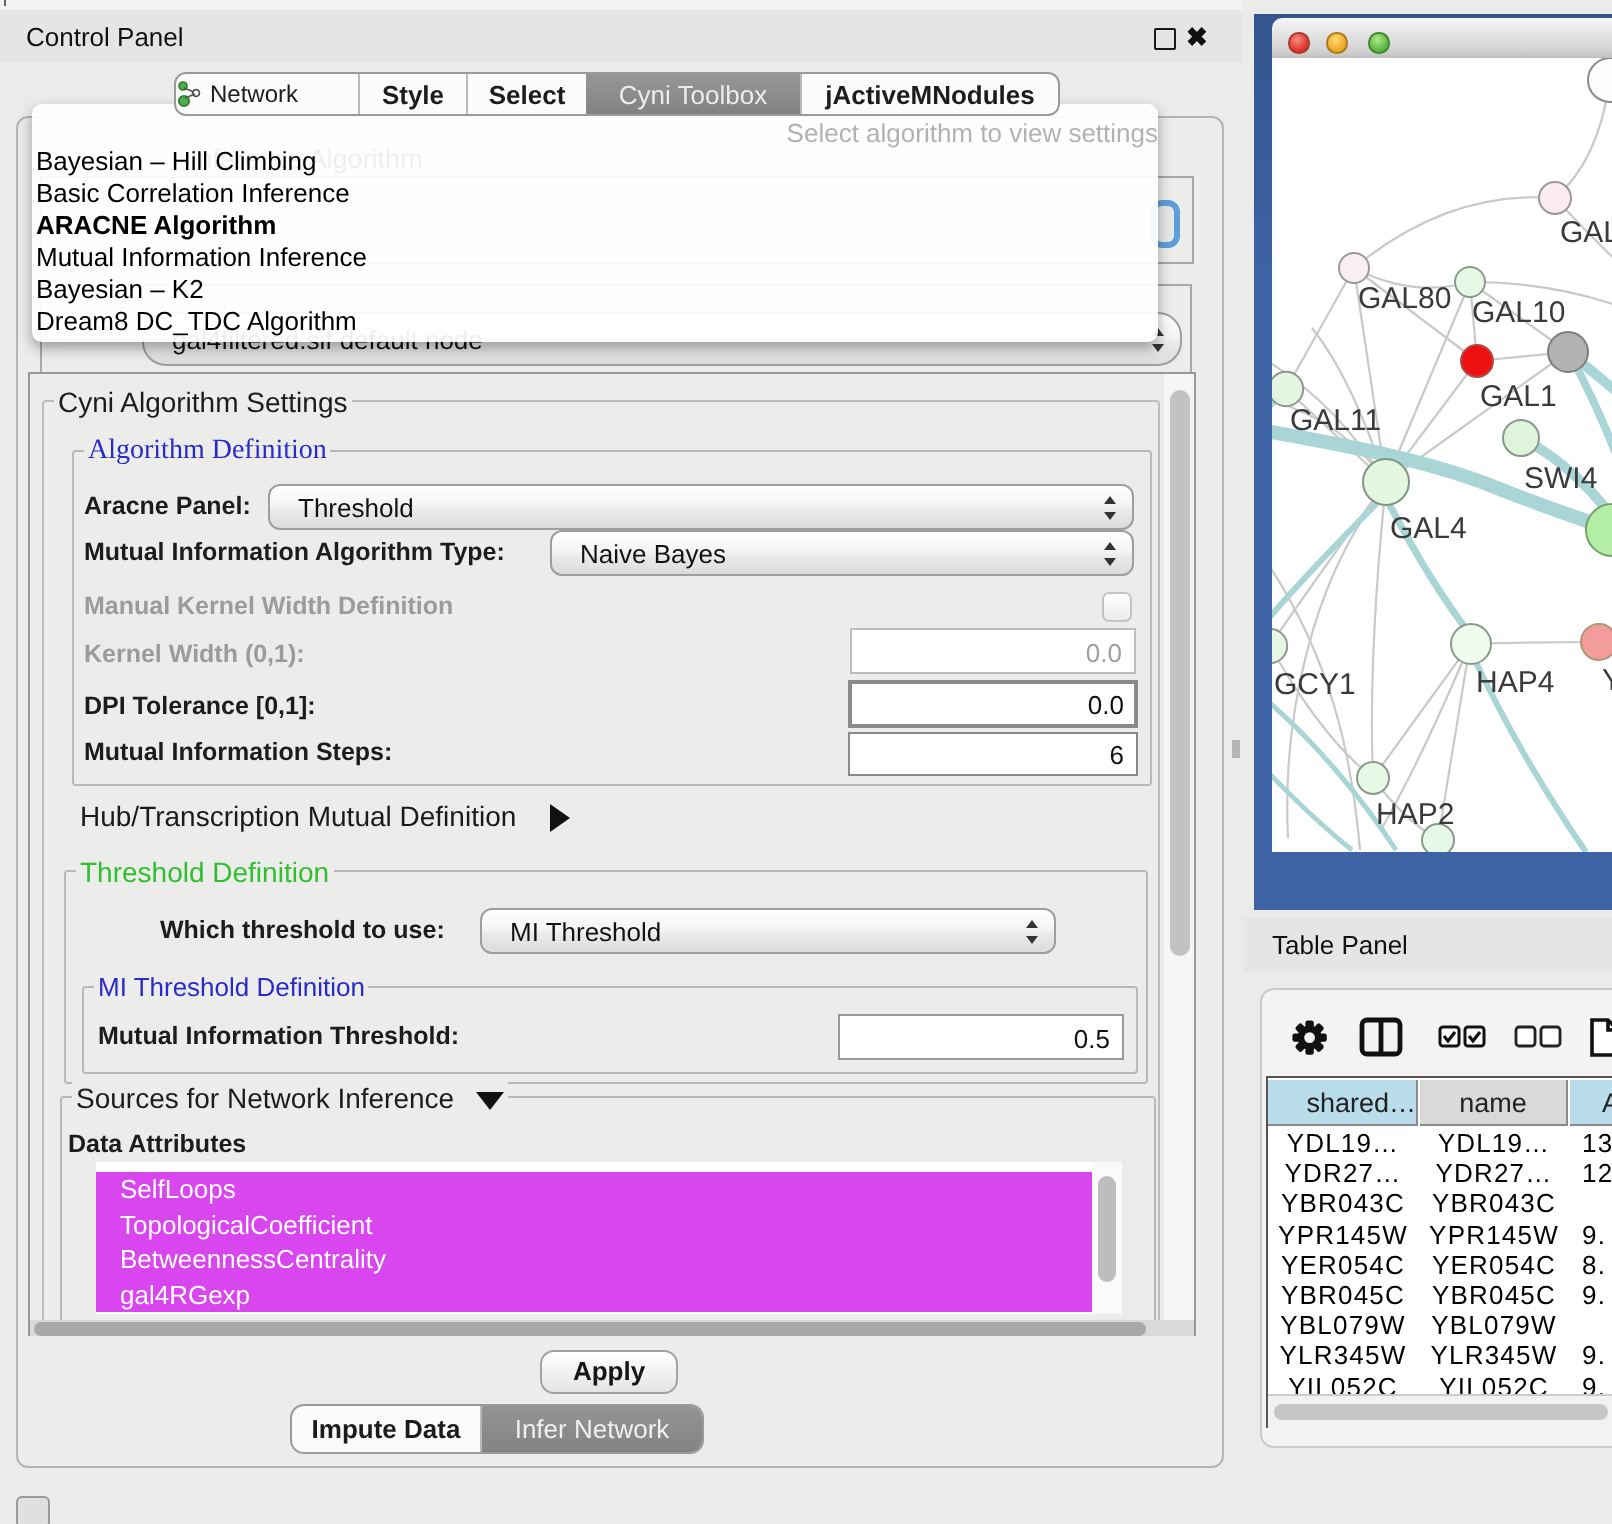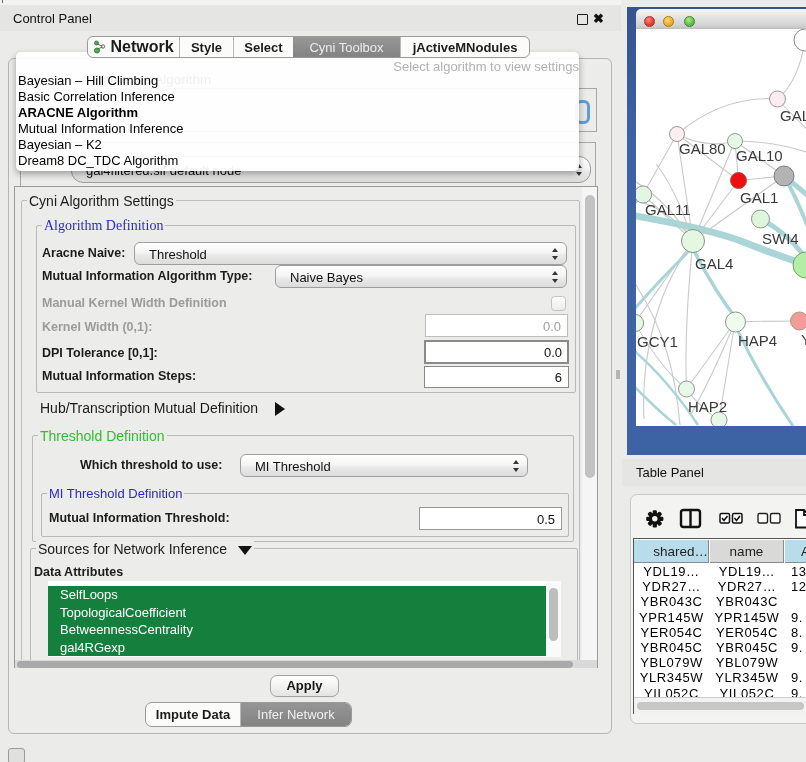--- a/index.html
+++ b/index.html
@@ -26,21 +26,21 @@
 <div class="ab" style="left:0;top:0;width:621px;height:5px;background:#f3f3f2;"></div>
 <div class="ab" style="left:2px;top:0;width:1px;height:3px;background:#666;"></div>
 <div class="ab" style="left:0;top:5px;width:621px;height:26px;background:#e5e5e3;"></div>
 <div class="ab" style="left:13px;top:11px;font-size:13px;color:#111;">Control Panel</div>
 <div class="ab" style="left:577px;top:14px;width:9px;height:9px;border:1.6px solid #1a1a1a;border-radius:1px;"></div>
 <div class="ab" style="left:593px;top:11px;font-size:13px;font-weight:bold;color:#111;">✖</div>
 
 <div class="ab" style="left:8px;top:58px;width:604px;height:676px;border:1px solid #b5b5b3;border-radius:6px;background:#ececeb;box-sizing:border-box;"></div>
 
 <div class="ab" style="left:87px;top:36px;height:22px;box-sizing:border-box;display:flex;border:1px solid #9a9a9a;border-radius:6px;overflow:hidden;background:#fbfbfa;z-index:7;">
- <div style="width:91px;display:flex;align-items:center;justify-content:center;font-size:16px;font-weight:bold;color:#1c1c1c;border-right:1px solid #b9b9b9;">
+ <div style="width:91px;display:flex;align-items:center;font-size:12px;font-weight:normal;color:#1c1c1c;border-right:1px solid #b9b9b9;">
    <svg width="13" height="14" viewBox="0 0 13 14" style="margin-right:4px">
         <circle cx="3.5" cy="3" r="2" fill="#4cae4c" stroke="#2d7a2d" stroke-width="0.8"></circle>
         <circle cx="4" cy="10.5" r="2.6" fill="#4cae4c" stroke="#2d7a2d" stroke-width="0.8"></circle>
         <circle cx="10" cy="6.5" r="1.7" fill="#fff" stroke="#555" stroke-width="0.9"></circle>
         <line x1="4" y1="4" x2="9" y2="6" stroke="#555" stroke-width="0.9"></line>
         <line x1="4.5" y1="9" x2="9.5" y2="7" stroke="#555" stroke-width="0.9"></line>
       </svg>
    Network</div>
  <div style="width:53px;display:flex;align-items:center;justify-content:center;font-size:13px;font-weight:bold;color:#1c1c1c;border-right:1px solid #b9b9b9;">Style</div>
  <div style="width:59px;display:flex;align-items:center;justify-content:center;font-size:13px;font-weight:bold;color:#1c1c1c;">Select</div>
@@ -66,21 +66,21 @@
 <div class="ab" style="left:16px;top:59px;width:563px;text-align:right;font-size:13px;color:#b2b2b2;z-index:6;">Select algorithm to view settings</div>
 <div class="ab" style="left:18px;top:73px;font-size:13px;color:#000;line-height:16px;z-index:6;white-space:nowrap;">Bayesian – Hill Climbing<br>Basic Correlation Inference<br><b>ARACNE Algorithm</b><br>Mutual Information Inference<br>Bayesian – K2<br>Dream8 DC_TDC Algorithm</div>
 
 <div class="fs" style="left:21px;top:200px;width:557px;height:463px;border-color:#bdbdbd;">
     <span style="color:#1c1c1c;">Cyni Algorithm Settings</span>
   </div>
 
 <div class="fs" style="left:36px;top:225px;width:538px;height:166px;font-family:Liberation Serif, serif;">
     <span style="color:#2a2ac8;">Algorithm Definition</span>
   </div>
-<div class="lbl" style="left:42px;top:246px;">Aracne Naive:</div>
+<div class="lbl" style="left:42px;top:246px;">Aracne Panel:</div>
 <div class="combo" style="left:134px;top:242px;width:431px;height:21px;">
     <span class="ct">Threshold</span>
     <span class="arr"></span>
   </div>
 <div class="lbl" style="left:42px;top:269px;">Mutual Information Algorithm Type:</div>
 <div class="combo" style="left:275px;top:265px;width:290px;height:21px;">
     <span class="ct">Naive Bayes</span>
     <span class="arr"></span>
   </div>
 <div class="lbl dis" style="left:42px;top:296px;">Manual Kernel Width Definition</div>
@@ -107,21 +107,21 @@
     <span style="color:#2a2ac8;font-size:13px;">MI Threshold Definition</span>
   </div>
 <div class="lbl" style="left:49px;top:511px;">Mutual Information Threshold:</div>
 <div class="tf" style="left:419px;top:507px;width:143px;height:23px;border:1px solid #999;line-height:23px;box-sizing:border-box;padding-right:6px;">0.5</div>
 
 <div class="fs" style="left:30px;top:548px;width:546px;height:114px;">
     <span style="color:#1c1c1c;">Sources for Network Inference <span style="display:inline-block;width:0;height:0;border-left:7px solid transparent;border-right:7px solid transparent;border-top:9px solid #111;vertical-align:middle;margin-left:7px;"></span></span>
   </div>
 <div class="lbl" style="left:34px;top:565px;">Data Attributes</div>
 <div class="ab" style="left:48px;top:581px;width:498px;height:76px;background:#fff;"></div>
-<div class="ab" style="left:48px;top:586px;width:498px;height:70px;background:#15803d;color:#fff;font-size:13px;line-height:17.5px;padding-left:12px;box-sizing:border-box;">SelfLoops<br>TopologicalCoefficient<br>BetweennessCentrality<br>gal4RGexp</div>
+<div class="ab" style="left:48px;top:586px;width:498px;height:70px;background:#d946ef;color:#fff;font-size:13px;line-height:17.5px;padding-left:12px;box-sizing:border-box;">SelfLoops<br>TopologicalCoefficient<br>BetweennessCentrality<br>gal4RGexp</div>
 <div class="ab" style="left:546px;top:581px;width:15px;height:76px;background:#fafafa;"></div>
 <div class="ab" style="left:549px;top:588px;width:9px;height:53px;background:#bdbdbd;border-radius:4.5px;"></div>
 
 <div class="ab" style="left:15px;top:660px;width:582px;height:8px;background:#d9d9d9;"></div>
 <div class="ab" style="left:17px;top:660.5px;width:556px;height:7px;background:#a9a9a9;border-radius:3.5px;"></div>
 
 <div class="ab" style="left:270px;top:675px;width:67px;height:20px;border:1px solid #a2a2a2;border-radius:7px;background:linear-gradient(#ffffff,#efefee 60%,#e4e4e2);text-align:center;font-size:13px;font-weight:bold;color:#161616;line-height:19px;">Apply</div>
 
 <div class="ab" style="left:145px;top:702px;height:23px;display:flex;border:1px solid #9a9a9a;border-radius:7px;overflow:hidden;background:#fbfbfa;">
  <div style="width:95px;display:flex;align-items:center;justify-content:center;font-size:13px;font-weight:bold;color:#1c1c1c;border-right:1px solid #b9b9b9;box-sizing:border-box;">Impute Data</div>

